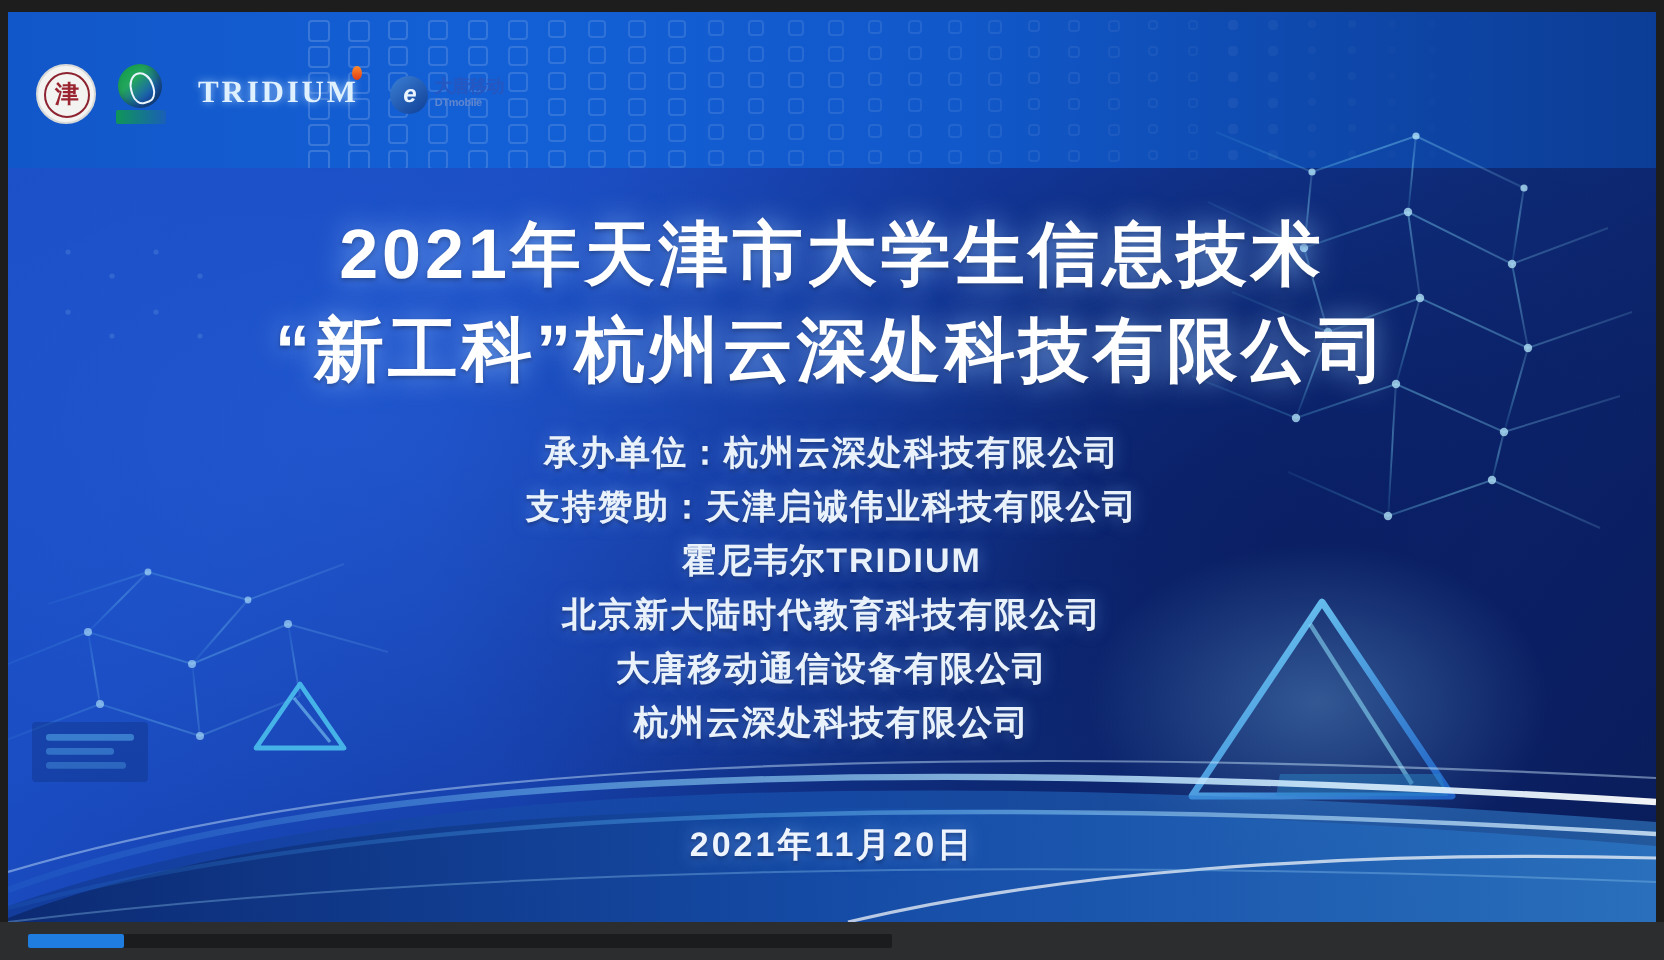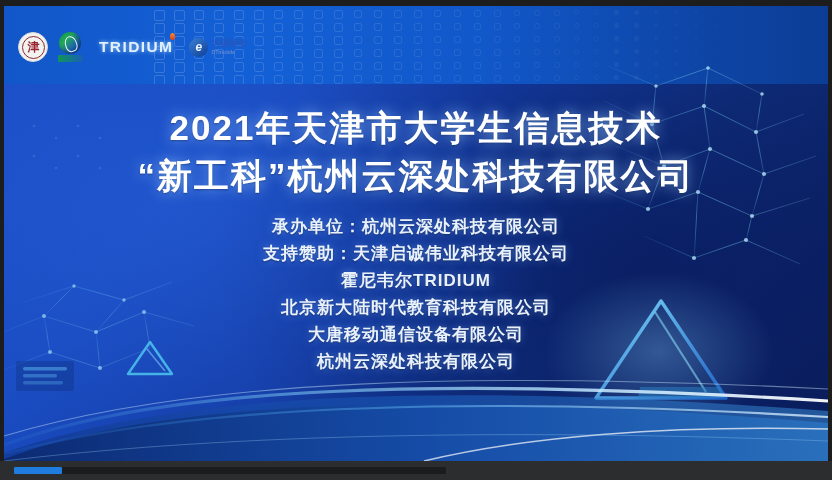--- a/index.html
+++ b/index.html
@@ -439,21 +439,21 @@
         </div>
 
         <div class="logo">
           <div class="globe">
             <div class="globe-ball"></div>
             <div class="globe-txt"></div>
           </div>
         </div>
 
 
-        <div class="logo" style="margin-left:6px;">
+        <div class="logo" style="margin-left:6px;font-family:Liberation Serif, serif;">
           <div class="tridium">
             <span>TRIDIUM</span>
             <span class="flame"></span>
           </div>
         </div>
 
         <div class="logo dt-wrap" style="margin-left:6px;">
           <div class="dt-circle"></div>
           <div class="bluetext">
             <div class="l1">大唐移动</div>
@@ -579,20 +579,21 @@
 
     <div class="credits">
       <div class="credit-line">承办单位：杭州云深处科技有限公司</div>
       <div class="credit-line">支持赞助：天津启诚伟业科技有限公司</div>
       <div class="credit-line">霍尼韦尔TRIDIUM</div>
       <div class="credit-line">北京新大陆时代教育科技有限公司</div>
       <div class="credit-line">大唐移动通信设备有限公司</div>
       <div class="credit-line">杭州云深处科技有限公司</div>
     </div>
 
+    <div class="date-line">2021年11月20日</div>
 
     <svg class="ribbons" viewBox="0 0 824 120" preserveAspectRatio="none">
       <defs>
         <linearGradient id="rib1" x1="0" y1="0" x2="1" y2="0">
           <stop offset="0%" stop-color="#2f7fd6" stop-opacity=".15"></stop>
           <stop offset="35%" stop-color="#7cc8f5" stop-opacity=".55"></stop>
           <stop offset="70%" stop-color="#bfe6ff" stop-opacity=".85"></stop>
           <stop offset="100%" stop-color="#ffffff" stop-opacity=".95"></stop>
         </linearGradient>
         <linearGradient id="rib2" x1="0" y1="0" x2="1" y2="0">

